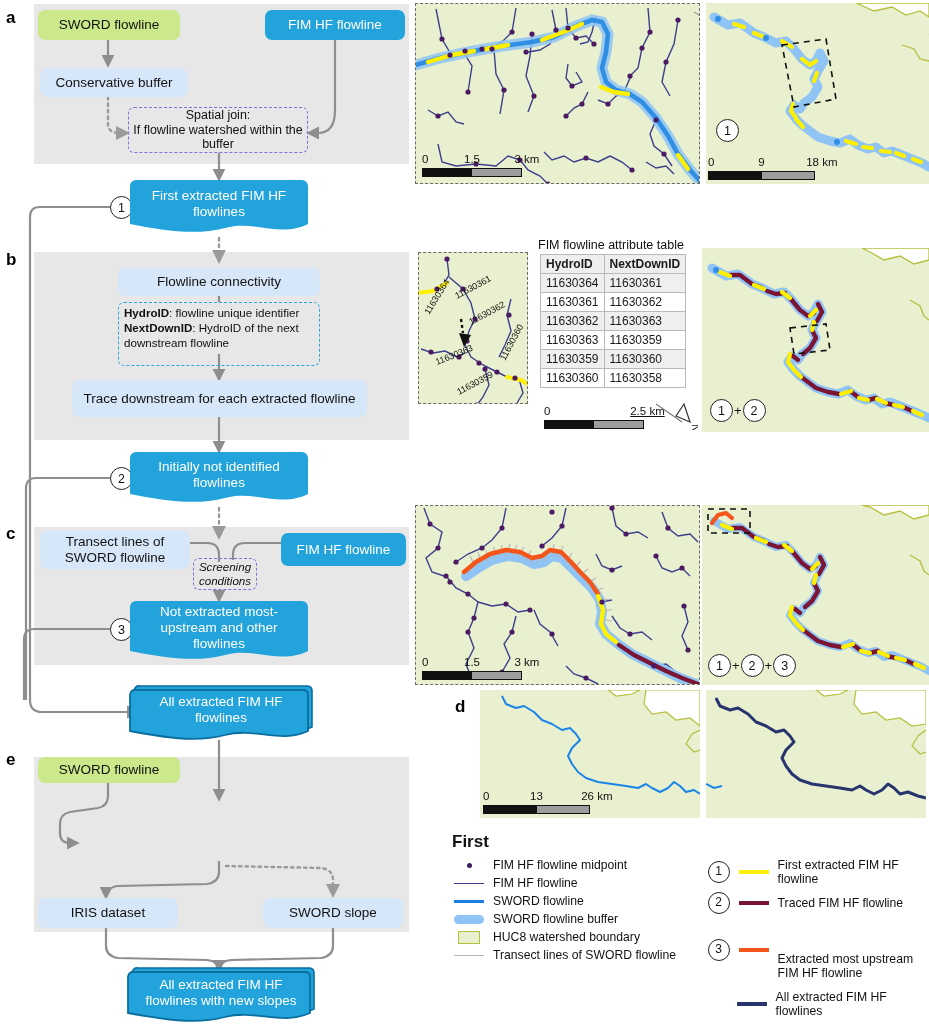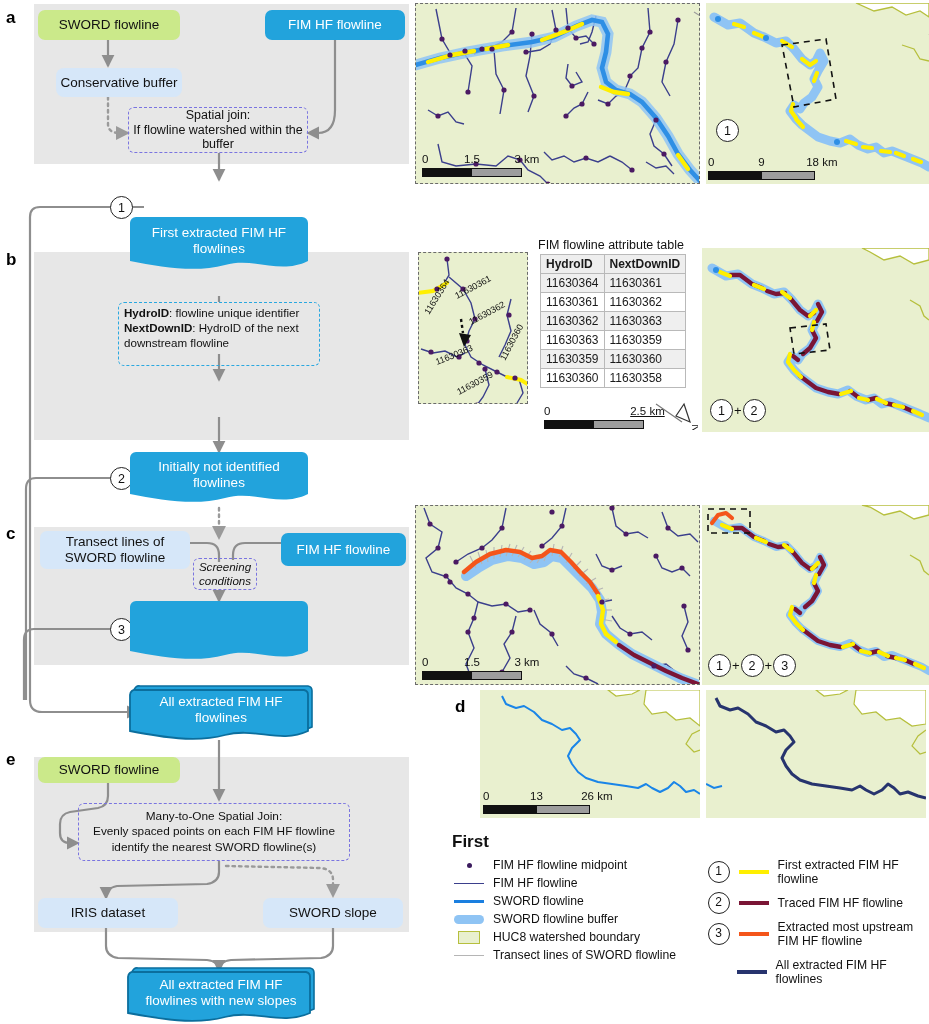--- a/index.html
+++ b/index.html
@@ -132,73 +132,71 @@
       <path d="M219,238 L219,262" marker-end="url(#ahd)"></path>
 
       <path d="M219,508 L219,538" marker-end="url(#ahd)"></path>
 
       <path d="M226,866 L320,868 Q333,869 333,880 L333,896" marker-end="url(#ahd)"></path>
     </g>
   </svg>
 
   <div class="box b-green" style="left:38px;top:10px;width:142px;height:30px;">SWORD flowline</div>
   <div class="box b-blue" style="left:265px;top:10px;width:140px;height:30px;">FIM HF flowline</div>
-  <div class="box b-lblue" style="left:56px;top:68px;width:126px;height:29px;border-radius:8px;">Conservative buffer</div>
+  <div class="box b-lblue" style="left:40px;top:68px;width:148px;height:29px;border-radius:8px;">Conservative buffer</div>
   <div class="box b-dash" style="left:128px;top:107px;width:180px;height:46px;flex-direction:column;">
     <span style="white-space:pre-line;">Spatial join:
 If flowline watershed within the buffer</span>
   </div>
 
   <div class="circnum" style="left:110px;top:196px;">1</div>
-  <div class="banner" style="left:130px;top:180px;width:178px;height:58px;margin-top:37px;">
+  <div class="banner" style="left:130px;top:180px;width:178px;height:58px;">
     <svg width="178" height="58" viewBox="0 0 178 58">
       <path d="M6,0 H172 A6,6 0 0 1 178,6 V44 C150,58 125,40 95,48 C65,56 32,50 0,44 V6 A6,6 0 0 1 6,0 Z" fill="#22a3dc"></path>
     </svg>
     <div class="lbl">First extracted FIM HF flowlines</div>
   </div>
 
+  <div class="box b-lblue" style="left:118px;top:268px;width:202px;height:28px;">Flowline connectivity</div>
   <div class="b-dash-cy" style="position:absolute;left:118px;top:302px;width:202px;height:64px;box-sizing:border-box;font-size:11.6px;line-height:1.28;">
     <div><b>HydroID</b><span>: flowline unique identifier</span></div>
     <div><b>NextDownID</b><span>: HydroID of the next</span></div>
     <div>downstream flowline</div>
   </div>
+  <div class="box b-lblue" style="left:72px;top:380px;width:295px;height:37px;">Trace downstream for each extracted flowline</div>
 
   <div class="circnum" style="left:110px;top:467px;">2</div>
   <div class="banner" style="left:130px;top:452px;width:178px;height:56px;">
     <svg width="178" height="56" viewBox="0 0 178 56">
       <path d="M6,0 H172 A6,6 0 0 1 178,6 V42 C150,56 125,38 95,46 C65,54 32,48 0,42 V6 A6,6 0 0 1 6,0 Z" fill="#22a3dc"></path>
     </svg>
     <div class="lbl">Initially not identified flowlines</div>
   </div>
 
   <div class="box b-lblue" style="left:40px;top:531px;width:150px;height:38px;">Transect lines of SWORD flowline</div>
   <div class="box b-blue" style="left:281px;top:533px;width:125px;height:33px;">FIM HF flowline</div>
   <div class="box b-dash" style="left:193px;top:558px;width:64px;height:32px;font-size:11.6px;font-style:italic;">Screening conditions</div>
 
   <div class="circnum" style="left:110px;top:618px;">3</div>
   <div class="banner" style="left:130px;top:601px;width:178px;height:64px;">
     <svg width="178" height="64" viewBox="0 0 178 64">
       <path d="M6,0 H172 A6,6 0 0 1 178,6 V50 C150,64 125,46 95,54 C65,62 32,56 0,50 V6 A6,6 0 0 1 6,0 Z" fill="#22a3dc"></path>
     </svg>
+    <div class="lbl">Not extracted most-upstream and other flowlines</div>
   </div>
 
   <div class="banner" style="left:130px;top:684px;width:182px;height:58px;">
     <svg width="182" height="58" viewBox="0 0 182 58">
       <path d="M10,2 H178 A5,5 0 0 1 182,7 V43 C154,56 129,39 99,47 C69,55 36,49 4,43 V7 A5,5 0 0 1 10,2 Z" fill="#22a3dc" stroke="#0b6e9d" stroke-width="1.6"></path>
       <path d="M6,6 H174 A5,5 0 0 1 178,11 V47 C150,60 125,43 95,51 C65,59 32,53 0,47 V11 A5,5 0 0 1 6,6 Z" fill="#22a3dc" stroke="#0b6e9d" stroke-width="1.8"></path>
     </svg>
     <div class="lbl" style="top:6px;bottom:12px;">All extracted FIM HF flowlines</div>
   </div>
 
   <div class="box b-green" style="left:38px;top:757px;width:142px;height:26px;">SWORD flowline</div>
-  <div class="box b-dash" style="left:78px;top:803px;width:272px;height:58px;flex-direction:column;font-size:11.8px;line-height:1.32;">
-    <div>Many-to-One Spatial Join:</div>
-    <div>Evenly spaced points on each FIM HF flowline</div>
-    <div>identify the nearest SWORD flowline(s)</div>
-  </div>
   <div class="box b-lblue" style="left:38px;top:898px;width:140px;height:30px;">IRIS dataset</div>
   <div class="box b-lblue" style="left:263px;top:898px;width:140px;height:30px;">SWORD slope</div>
 
   <div class="banner" style="left:128px;top:966px;width:186px;height:58px;">
     <svg width="186" height="58" viewBox="0 0 186 58">
       <path d="M10,2 H182 A5,5 0 0 1 186,7 V43 C157,56 131,39 101,47 C71,55 36,49 4,43 V7 A5,5 0 0 1 10,2 Z" fill="#22a3dc" stroke="#0b6e9d" stroke-width="1.6"></path>
       <path d="M6,6 H178 A5,5 0 0 1 182,11 V47 C153,60 127,43 97,51 C67,59 32,53 0,47 V11 A5,5 0 0 1 6,6 Z" fill="#22a3dc" stroke="#0b6e9d" stroke-width="1.8"></path>
     </svg>
     <div class="lbl" style="top:8px;bottom:12px;">All extracted FIM HF flowlines with new slopes</div>
   </div>
@@ -766,21 +764,21 @@
         <span class="swatch">
             <i class="ln" style="border-top:4px solid #7a1535;"></i>
           </span>
         <span>Traced FIM HF flowline</span>
       </div>
       <div class="legrow">
         <span class="cn">3</span>
         <span class="swatch">
             <i class="ln" style="border-top:4px solid #f4551a;"></i>
           </span>
-        <span style="white-space:pre-line;">Extracted most upstream
+        <span style="white-space:pre-line;margin-top:32px;">Extracted most upstream
 FIM HF flowline</span>
       </div>
       <div class="legrow" style="margin-top:4px;">
         <span class="cn" style="border:none;"></span>
         <span class="swatch">
             <i class="ln" style="border-top:4px solid #27346e;"></i>
           </span>
         <span>All extracted FIM HF flowlines</span>
       </div>
     </div>

